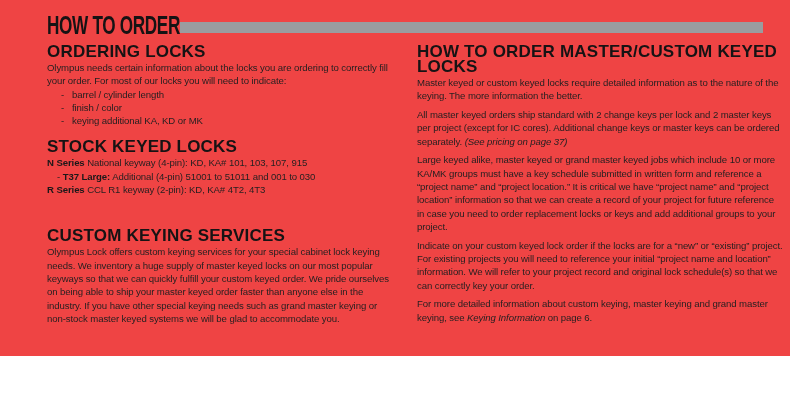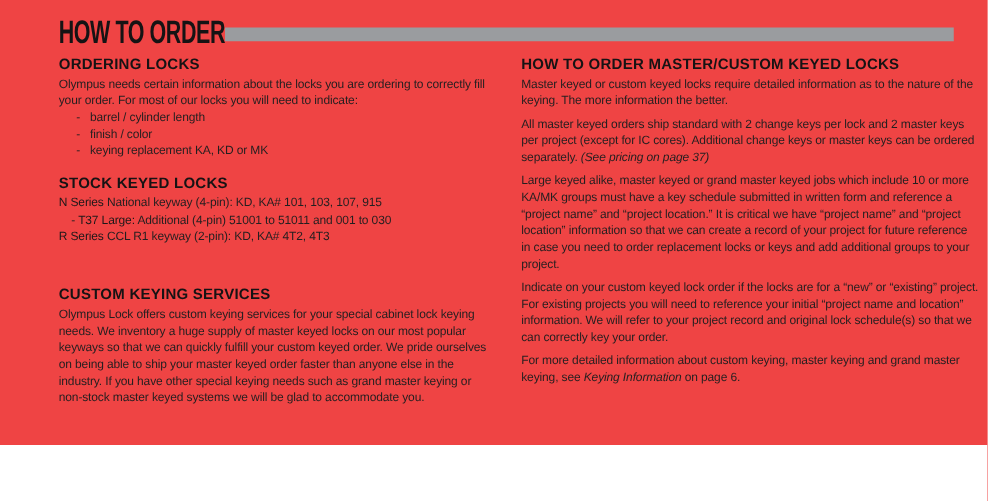--- a/index.html
+++ b/index.html
@@ -37,21 +37,21 @@
     position: absolute;
     top: 44px;
     font-size: 9.6px;
     line-height: 13.3px;
     letter-spacing: -0.1px;
   }
   .col-left  { left: 47px;  width: 350px; }
   .col-right { left: 417px; width: 366px; }
   h2 {
     margin: 0 0 2px 0;
-    font-size: 12px;
+    font-size: 17px;
     line-height: 15px;
     font-weight: bold;
     color: #161314;
     letter-spacing: 0.2px;
   }
   .mt1 { margin-top: 12px; }
   .mt2 { margin-top: 32px; }
   p { margin: 0 0 5.5px 0; }
   p.tight { margin: 0; }
   .bullet {
@@ -60,21 +60,21 @@
   }
   .bullet .dash {
     position: absolute;
     left: 14px;
     top: 0;
   }
   .stock-row { }
   .stock-row.indent {
     padding-left: 10px;
   }
-  strong { font-weight: normal; color: #1c1819; text-align: center; }
+  strong { font-weight: bold; color: #1c1819; text-align: center; }
   em { font-style: italic; }
   .bold-italic { font-weight: normal; font-style: italic; }
 </style>
 </head>
 <body>
 
 <div class="page">
 
   <div class="page-title">HOW TO ORDER</div>
   <div class="accent-bar" style="background: rgb(154, 156, 159);"></div>
@@ -86,21 +86,21 @@
     <div class="bullet">
       <span class="dash">-</span>
       <span>barrel / cylinder length</span>
     </div>
     <div class="bullet">
       <span class="dash">-</span>
       <span>finish / color</span>
     </div>
     <div class="bullet">
       <span class="dash">-</span>
-      <span>keying replacement KA, KD or MK</span>
+      <span>keying additional KA, KD or MK</span>
     </div>
 
     <h2 class="mt1">STOCK KEYED LOCKS</h2>
     <div class="stock-row">
       <strong>N Series</strong><span> National keyway (4-pin): KD, KA# 101, 103, 107, 915</span>
     </div>
     <div class="stock-row indent">
       <span>- </span><strong>T37 Large:</strong><span> Additional (4-pin) 51001 to 51011 and 001 to 030</span>
     </div>
     <div class="stock-row">

